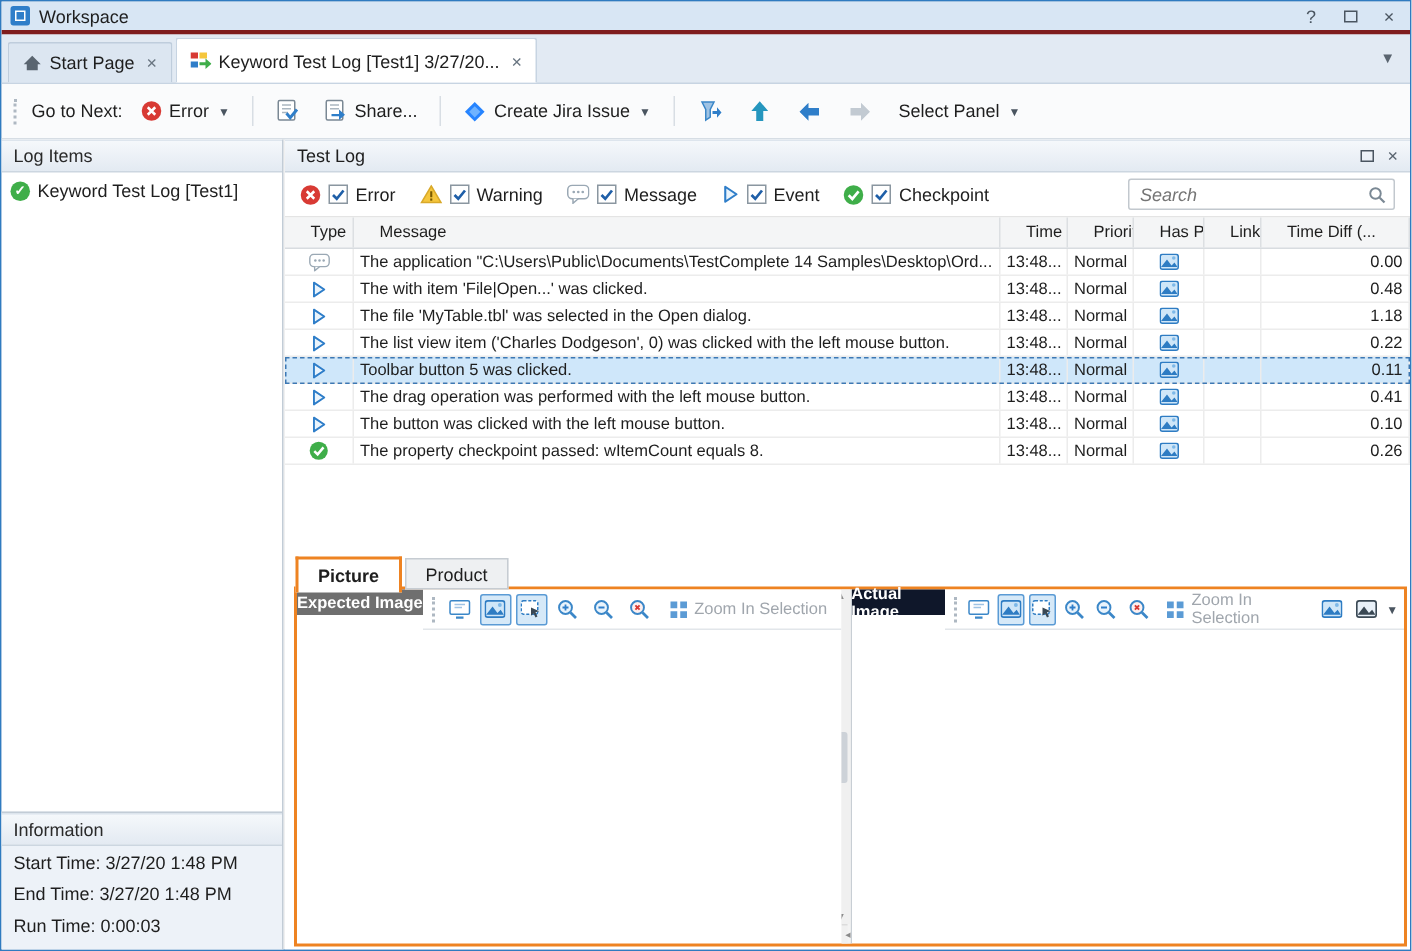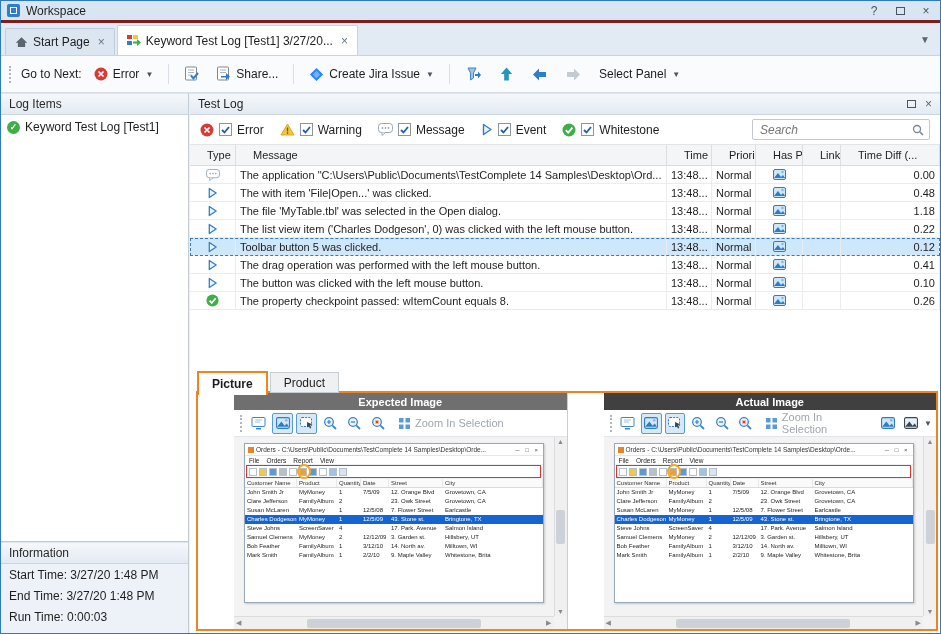--- a/index.html
+++ b/index.html
@@ -65,25 +65,25 @@
   .lrow .ctype,.lrow .cpic{justify-content:center;}
   .lrow .cdiff{justify-content:flex-end;}
   .lrow.sel{background:#cfe7fa;outline:1px dashed #3c78b4;outline-offset:-1px;}
 
   
   .dtabs{position:absolute;left:7px;top:276px;height:24px;display:flex;align-items:flex-end;gap:2px;z-index:3;}
   .dtab{height:21px;display:flex;align-items:center;padding:0 13px;border:1px solid #c6ccd2;background:#eef0f2;font-size:12px;}
   .dtab.active{height:24px;border:2px solid #ee8322;border-bottom:none;background:#fff;font-weight:bold;margin-bottom:-2px;}
 
   .picpanel{position:absolute;left:6px;right:2px;top:298px;bottom:2px;border:2px solid #ee8322;background:#fff;display:flex;}
-  .pane{flex:1;display:flex;flex-direction:column;min-width:0;margin-left:36px;}
+  .pane{flex:1;display:flex;flex-direction:row;min-width:0;}
   .pane.expected{border-right:1px solid #c8ced4;}
   .panehead{height:17px;color:#fff;font-size:11px;font-weight:bold;display:flex;align-items:center;justify-content:center;}
   .expected .panehead{background:#6f6f6f;}
-  .actual .panehead{background:#404040;}
+  .actual .panehead{background:#0f172a;}
   .panetools{height:27px;display:flex;align-items:center;gap:3px;padding:0 4px;border-bottom:1px solid #e2e6ea;background:#fff;}
   .ptool{display:inline-flex;align-items:center;justify-content:center;width:21px;height:21px;border:1px solid transparent;border-radius:2px;}
   .ptool.on{border-color:#5b9bd5;background:#d6e9f8;}
   .zoomsel{width:auto;padding:0 5px;gap:4px;color:#a0a6ad;font-size:11px;}
   .ptools-right{margin-left:auto;display:flex;align-items:center;gap:2px;}
 
   .paneimg{flex:1;position:relative;background:#f3f3f3;overflow:hidden;}
   .vsb{position:absolute;top:0;bottom:13px;right:0;width:13px;background:#f0f0f0;border-left:1px solid #dcdcdc;
        display:flex;flex-direction:column;align-items:center;font-size:7px;color:#8a8a8a;justify-content:space-between;padding:1px 0;}
   .vsb .thumb{width:9px;height:34px;background:#cdd2d8;border-radius:2px;}
@@ -327,21 +327,21 @@
           <svg width="14" height="14" viewBox="0 0 14 14">
               <circle cx="7" cy="7" r="6.5" fill="#3fae49"></circle>
               <path d="M3.8 7.2 L6.2 9.6 L10.4 4.6" stroke="#fff" stroke-width="1.8" fill="none"></path>
             </svg>
         </span>
         <span class="cb">
           <svg width="9" height="8" viewBox="0 0 9 8">
               <path d="M1 4 L3.5 6.5 L8 1" stroke="#1f5fa8" stroke-width="1.8" fill="none"></path>
             </svg>
         </span>
-        <span>Whitestone</span>
+        <span>Checkpoint</span>
       </span>
       <span class="search">
         <input placeholder="Search" style="">
         <span class="icq">
           <svg width="12" height="12" viewBox="0 0 12 12">
               <circle cx="5" cy="5" r="3.5" fill="none" stroke="#7a8894" stroke-width="1.3"></circle>
               <path d="M7.8 7.8 L11 11" stroke="#7a8894" stroke-width="1.5"></path>
             </svg>
         </span>
       </span>
@@ -467,21 +467,21 @@
           <div class="c cpic">
             <span class="icq">
               <svg width="13" height="11" viewBox="0 0 13 11">
                 <rect x="0.5" y="0.5" width="12" height="10" rx="1.5" fill="#cfe6f8" stroke="#2e7cc3"></rect>
                 <path d="M1 9 L5 4 L8 8 L10 6 L12 9 Z" fill="#2e7cc3"></path>
                 <circle cx="9.5" cy="3" r="1.2" fill="#7db8e8"></circle>
               </svg>
             </span>
           </div>
           <div class="c"></div>
-          <div class="c cdiff">0.12</div>
+          <div class="c cdiff">0.11</div>
         </div>
         <div class="ltgrid lrow">
           <div class="c ctype">
             <span class="icq">
               <svg width="11" height="12" viewBox="0 0 12 13">
                 <path d="M2.5 1.5 L10 6.5 L2.5 11.5 Z" fill="#eaf4fc" stroke="#2f7ec9" stroke-width="1.4" stroke-linejoin="round"></path>
               </svg>
             </span>
           </div>
           <div class="c cmsg">The drag operation was performed with the left mouse button.</div>

